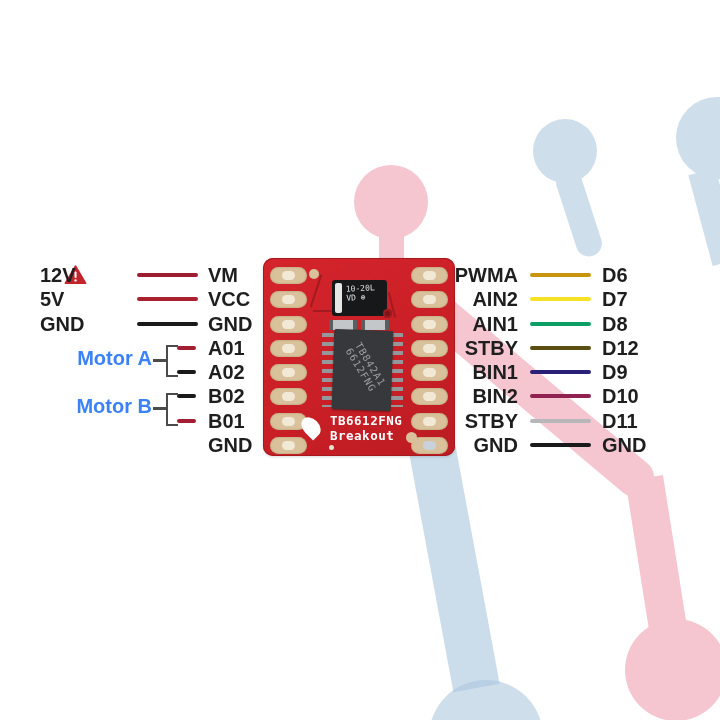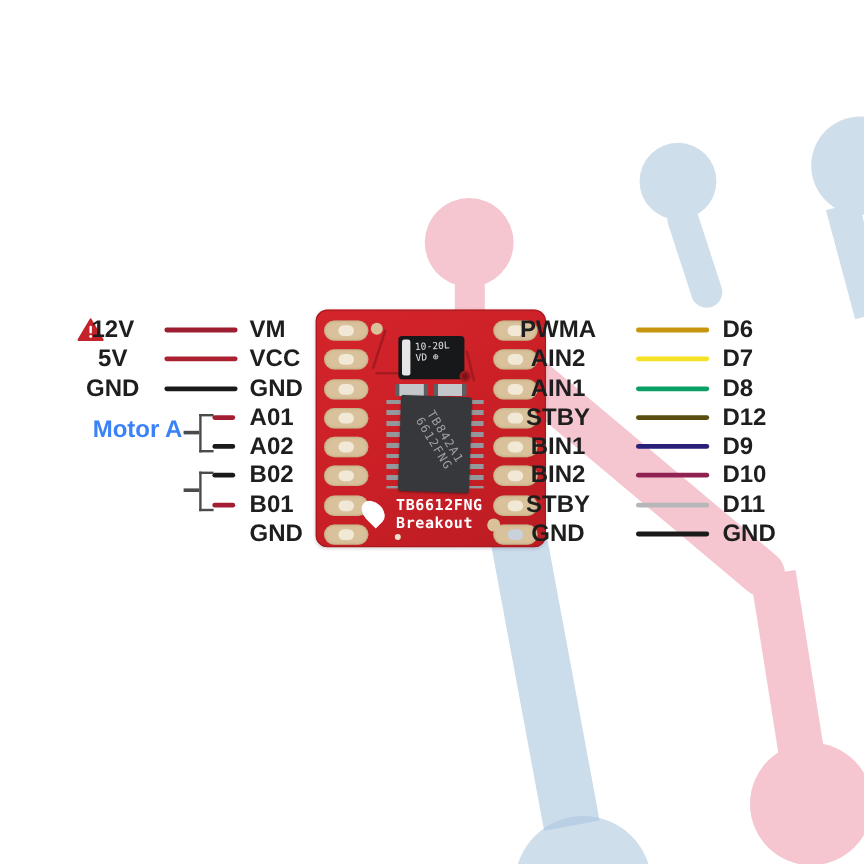--- a/index.html
+++ b/index.html
@@ -11,23 +11,23 @@
   
   .shape{position:absolute;z-index:0;}
   .pink{background:#f5c6d0;}
   .blue{background:#cfdeeb;}
   .circ{border-radius:50%;}
   .cap{border-radius:24px;}
 
   
   .lrow,.rrow{position:absolute;height:26px;display:flex;align-items:center;z-index:4;}
   .pin-label{font-size:20px;font-weight:700;color:#1e1e1e;white-space:nowrap;}
-  .lab-l{position:absolute;left:58px;width:72px;text-align:center;}
+  .lab-l{position:absolute;left:40px;width:72px;text-align:left;}
   .lab-lpin{position:absolute;left:208px;text-align:left;}
-  .lab-rpin{position:absolute;left:424px;width:82px;text-align:center;}
+  .lab-rpin{position:absolute;left:436px;width:82px;text-align:right;}
   .lab-rtgt{position:absolute;left:602px;text-align:left;}
   .wire{position:absolute;height:4px;border-radius:2px;top:11px;}
   .wire-full-l{left:137px;width:61px;}
   .wire-stub-l{left:177px;width:19px;}
   .wire-full-r{left:530px;width:61px;}
 
   .grouplab{position:absolute;left:60px;width:92px;text-align:right;z-index:4;
     font-size:20px;font-weight:700;color:#3b82f6;}
   .gdash{position:absolute;width:13px;height:2.5px;background:#4b4b4b;z-index:4;}
   .gbracket{position:absolute;width:10px;border:2.5px solid #4b4b4b;border-right:none;z-index:4;background:transparent;}
@@ -205,20 +205,21 @@
     <span class="wire wire-stub-l" style="background: rgb(163, 30, 50);"></span>
     <span class="pin-label lab-lpin">B01</span>
   </div>
   <div class="lrow" style="top:432px;">
     <span class="pin-label lab-lpin">GND</span>
   </div>
 
   <div class="grouplab" style="top:347px;">Motor A</div>
   <div class="gdash" style="left:153px;top:359px;"></div>
   <div class="gbracket" style="left:166px;top:345px;height:28px;"></div>
+  <div class="grouplab" style="top:395px;">Motor B</div>
   <div class="gdash" style="left:153px;top:407px;"></div>
   <div class="gbracket" style="left:166px;top:393px;height:29px;"></div>
 
   <div class="rrow" style="top:262px;">
     <span class="pin-label lab-rpin">PWMA</span>
     <span class="wire wire-full-r" style="background: rgb(200, 149, 14);"></span>
     <span class="pin-label lab-rtgt">D6</span>
   </div>
   <div class="rrow" style="top:286px;">
     <span class="pin-label lab-rpin">AIN2</span>

